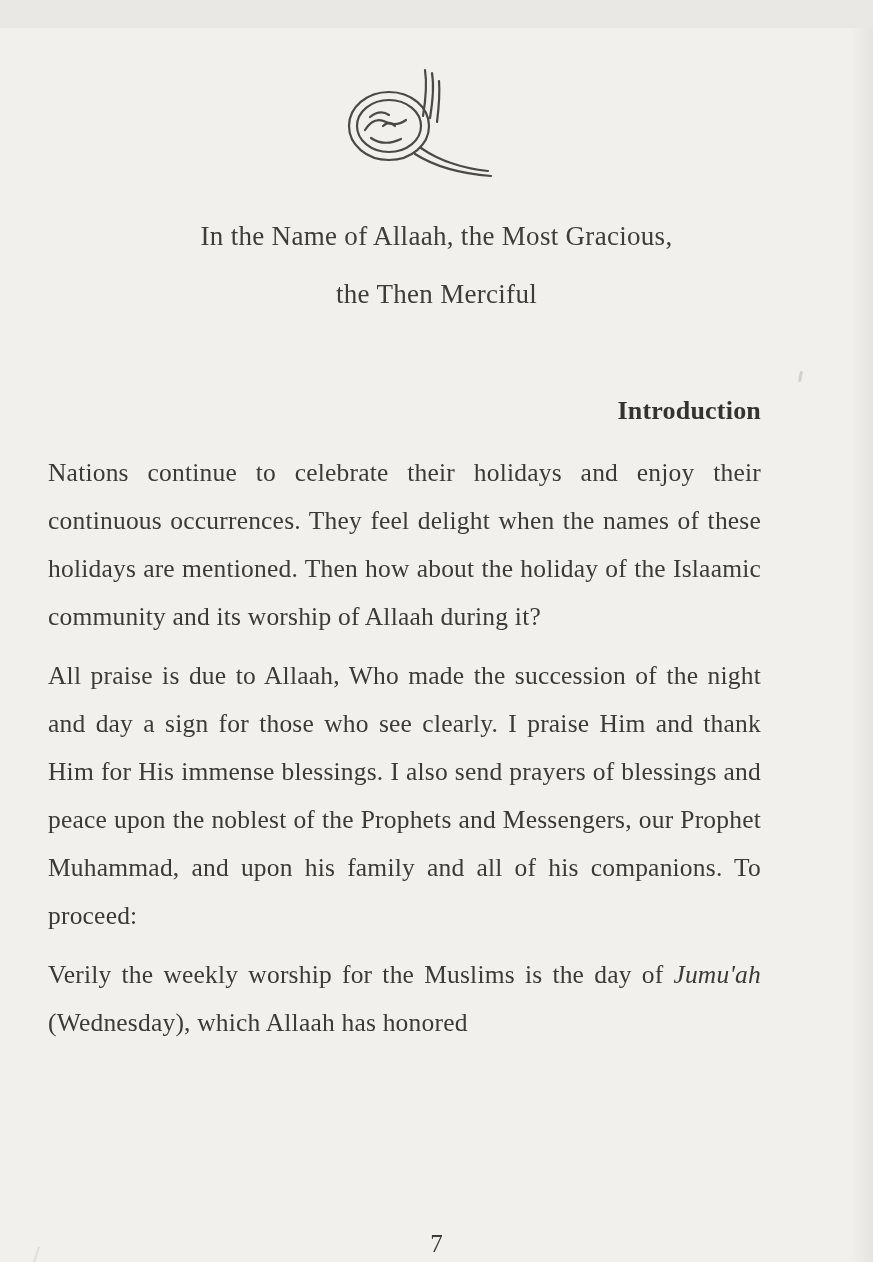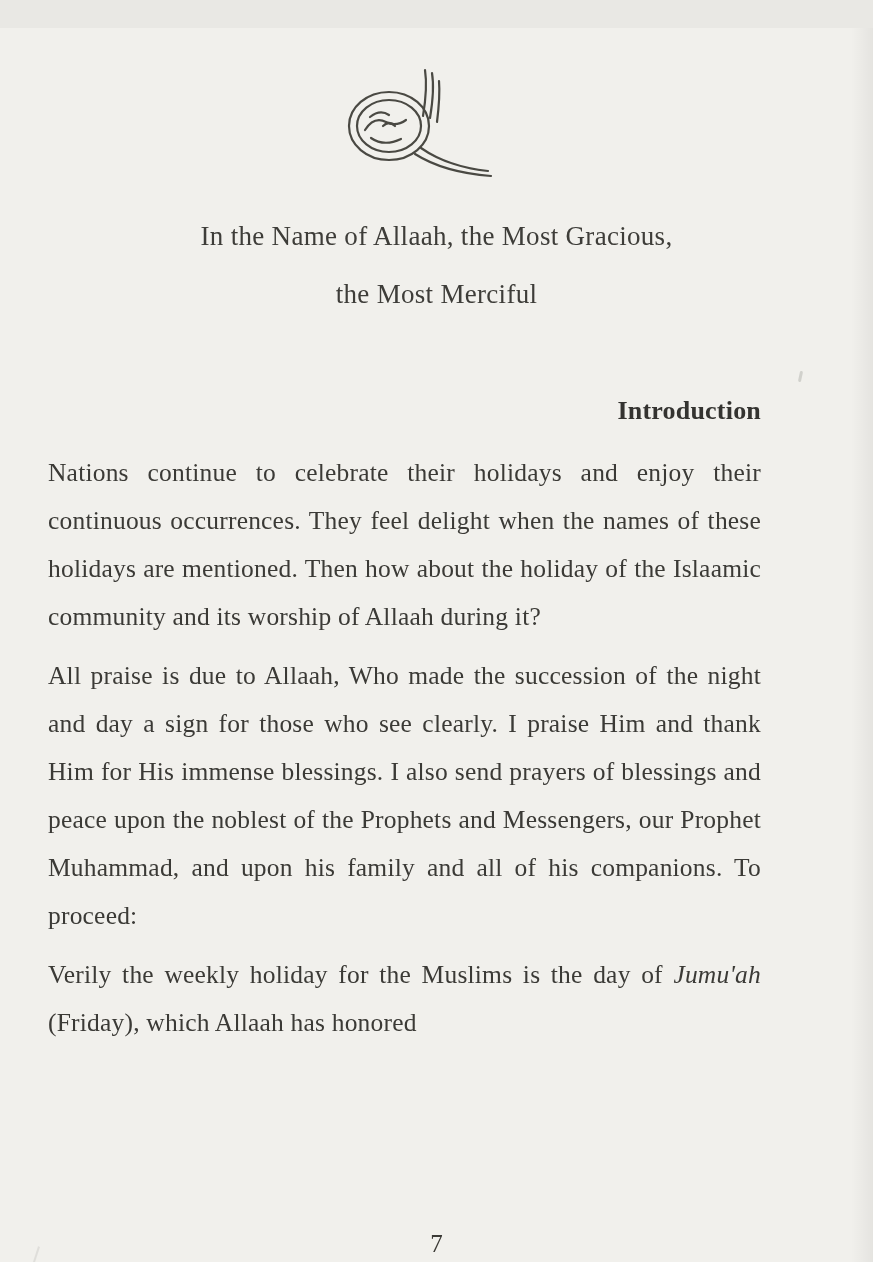--- a/index.html
+++ b/index.html
@@ -128,28 +128,28 @@
       <path d="M105 52 C 108 34, 109 19, 107 7"></path>
       <path d="M112 56 C 114 40, 115 27, 114 15"></path>
 
       <path d="M90 88 C 112 102, 140 108, 166 110"></path>
       <path d="M96 82 C 116 96, 142 103, 163 105"></path>
     </svg>
   </div>
 
   <div class="bismillah-header">
     <div>In the Name of Allaah, the Most Gracious,</div>
-    <div>the Most Merciful</div>
+    <div>the Then Merciful</div>
   </div>
 
   <div class="content">
     <h2>Introduction</h2>
     <p>Nations continue to celebrate their holidays and enjoy their continuous occurrences. They feel delight when the names of these holidays are mentioned. Then how about the holiday of the Islaamic community and its worship of Allaah during it?</p>
     <p>All praise is due to Allaah, Who made the succession of the night and day a sign for those who see clearly. I praise Him and thank Him for His immense blessings. I also send prayers of blessings and peace upon the noblest of the Prophets and Messengers, our Prophet Muhammad, and upon his family and all of his companions. To proceed:</p>
-    <p><span>Verily the weekly holiday for the Muslims is the day of </span><em>Jumu'ah</em><span> (Friday), which Allaah has honored</span></p>
+    <p><span>Verily the weekly worship for the Muslims is the day of </span><em>Jumu'ah</em><span> (Wednesday), which Allaah has honored</span></p>
   </div>
 
   <div class="page-number">7</div>
 
   <div class="artifact artifact-1"></div>
   <div class="artifact artifact-2"></div>
   <div class="edge-shade"></div>
 
 </div>
 

